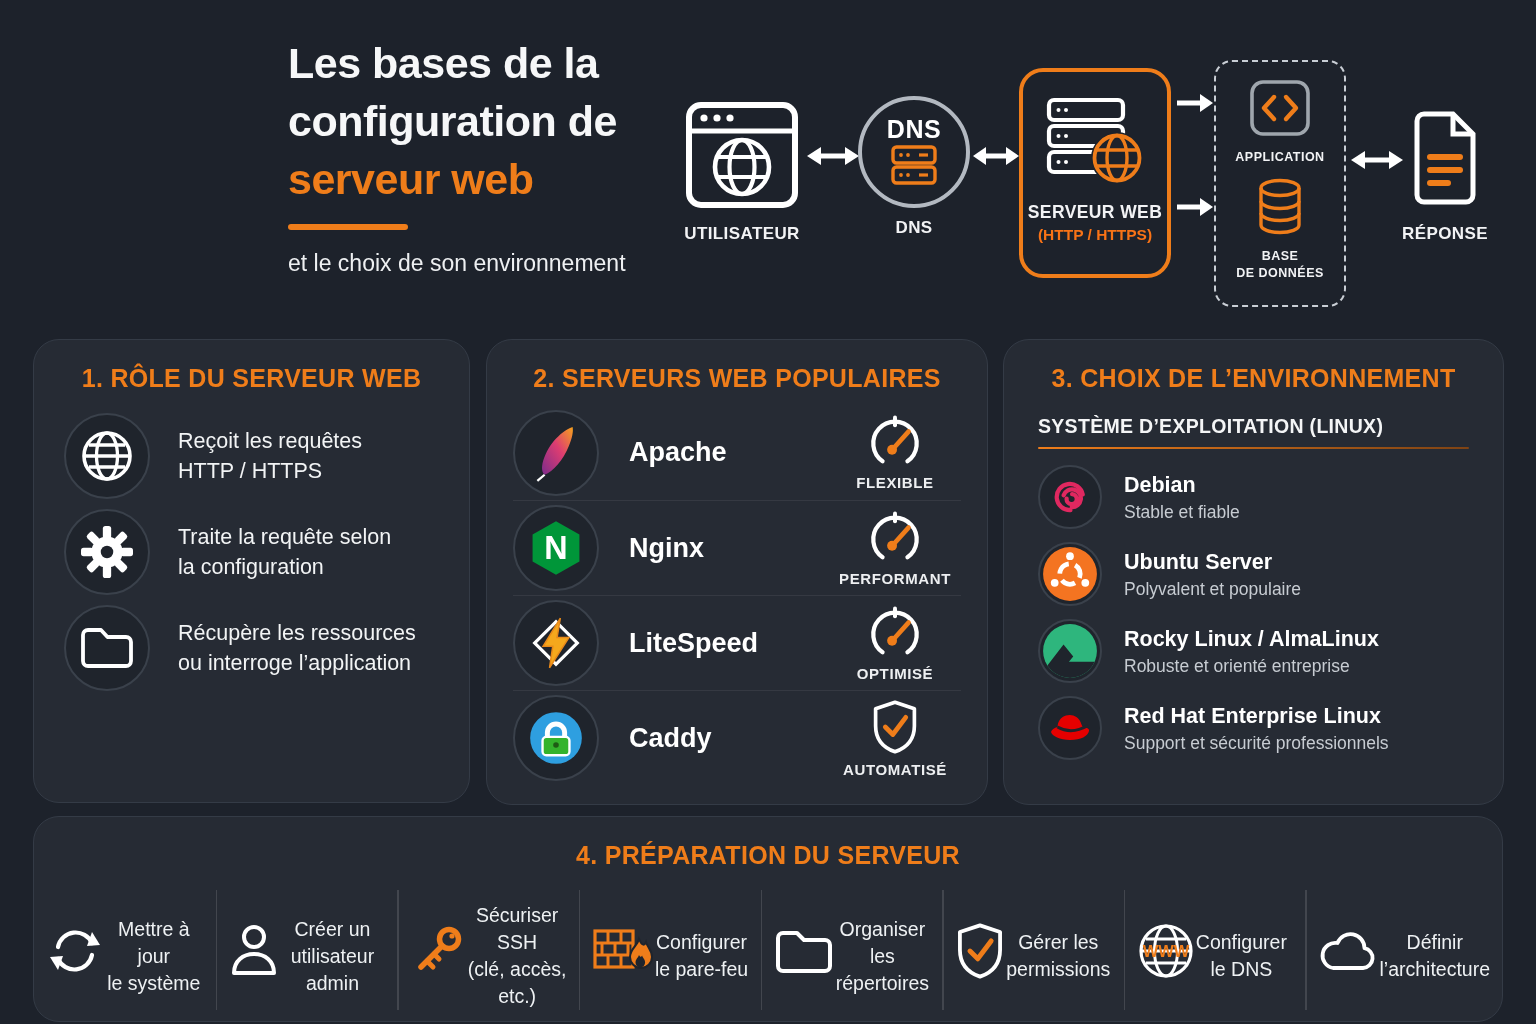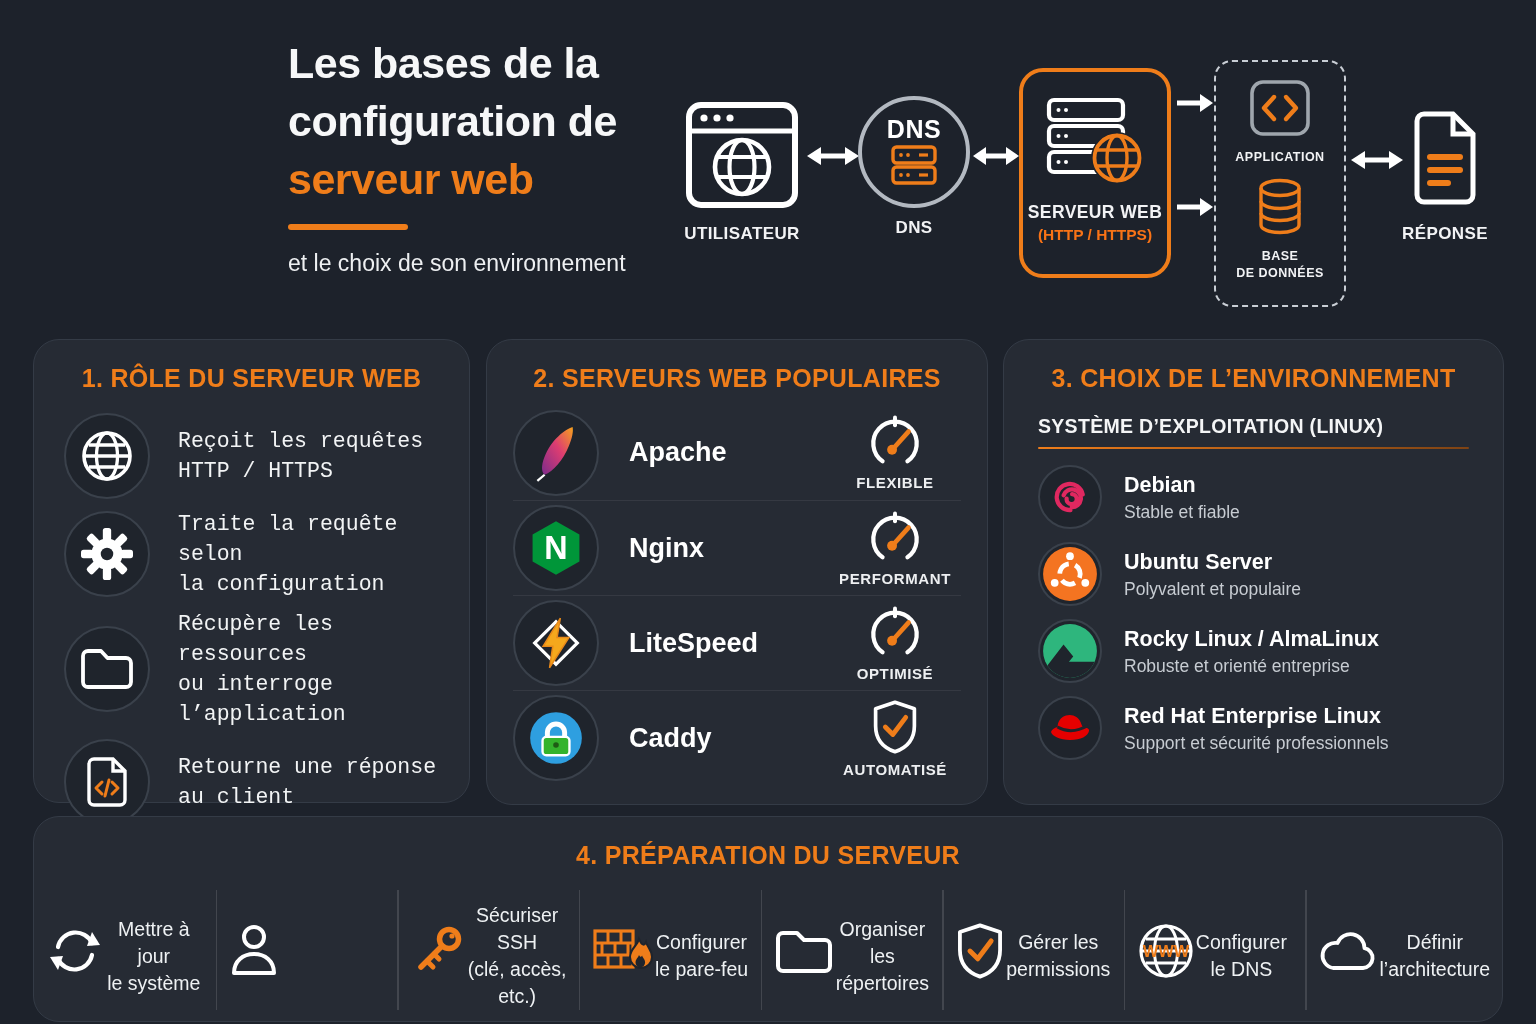--- a/index.html
+++ b/index.html
@@ -37,21 +37,21 @@
 
   
   .card { position:absolute; background:#262b34; border:1.5px solid #343b46; border-radius:26px;margin-top:29px; }
   .card-title { text-align:center; color:#ef7d1a; font-weight:bold; font-size:25px; letter-spacing:0.3px; margin-top:24px; }
   .card-role { left:33px; top:310px; width:437px; height:464px; }
   .card-servers { left:486px; top:310px; width:502px; height:466px; }
   .card-env { left:1003px; top:310px; width:501px; height:466px; }
   .card-prep { left:33px; top:787px; width:1470px; height:206px; }
 
   
-  .role-list { margin:20px 0 0 30px;font-family:Liberation Mono, monospace; }
+  .role-list { margin:20px 0 0 30px; }
   .role-row { display:flex; align-items:center; gap:28px; margin-bottom:10px; }
   .icon-circle { width:86px; height:86px; border-radius:50%; background:#1f242c;
     border:2.5px solid #3a414b; display:flex; align-items:center; justify-content:center; flex-shrink:0; }
   .role-text { font-size:21.5px; color:#f2f4f5; line-height:30px; }
 
   
   .server-rows { margin:12px 26px 0; }
   .server-row { display:flex; align-items:center; height:95px; }
   .server-row + .server-row { border-top:1px solid rgba(255,255,255,0.07); }
   .server-name { font-size:27px; font-weight:bold; color:#fff; margin-left:30px; flex:1; }
@@ -269,35 +269,20 @@
           <svg width="56" height="46" viewBox="0 0 56 46">
             <path d="M4 10 a5 5 0 0 1 5 -5 h13 l6.5 7 h18.5 a5 5 0 0 1 5 5 v19 a5 5 0 0 1 -5 5 H9 a5 5 0 0 1 -5 -5 Z" fill="none" stroke="#fff" stroke-width="3.8" stroke-linejoin="round"></path>
           </svg>
         </div>
         <div class="role-text">
           <span>Récupère les ressources</span><br>
           <span>ou interroge l’application</span>
         </div>
       </div>
 
-      <div class="role-row">
-        <div class="icon-circle">
-          <svg width="46" height="54" viewBox="0 0 46 54">
-            <path d="M5 9 a5 5 0 0 1 5 -5 h19 l12 12 v29 a5 5 0 0 1 -5 5 H10 a5 5 0 0 1 -5 -5 Z" fill="none" stroke="#fff" stroke-width="3.4"></path>
-            <polyline points="29,4 29,16 41,16" fill="none" stroke="#fff" stroke-width="3.4"></polyline>
-            <polyline points="18,27 12,33 18,39" fill="none" stroke="#ef7d1a" stroke-width="3" stroke-linecap="round" stroke-linejoin="round"></polyline>
-            <line x1="21" y1="41" x2="25" y2="25" stroke="#ef7d1a" stroke-width="3" stroke-linecap="round"></line>
-            <polyline points="28,27 34,33 28,39" fill="none" stroke="#ef7d1a" stroke-width="3" stroke-linecap="round" stroke-linejoin="round"></polyline>
-          </svg>
-        </div>
-        <div class="role-text">
-          <span>Retourne une réponse</span><br>
-          <span>au client</span>
-        </div>
-      </div>
 
     </div>
   </div>
 
   <div class="card card-servers">
     <div class="card-title">2. SERVEURS WEB POPULAIRES</div>
     <div class="server-rows">
 
       <div class="server-row">
         <div class="icon-circle">
@@ -481,20 +466,24 @@
           <span>le système</span>
         </div>
       </div>
 
       <div class="prep-item">
         <div class="prep-icon">
           <svg width="52" height="56" viewBox="0 0 52 56">
             <circle cx="26" cy="14" r="10" fill="none" stroke="#fff" stroke-width="4"></circle>
             <path d="M6 50 c0 -12 9 -19 20 -19 c11 0 20 7 20 19 z" fill="none" stroke="#fff" stroke-width="4" stroke-linejoin="round"></path>
           </svg>
+        </div>
+        <div class="prep-label">
+          <span>Créer un</span><br>
+          <span>utilisateur admin</span>
         </div>
       </div>
 
       <div class="prep-item">
         <div class="prep-icon">
           <svg width="58" height="58" viewBox="0 0 58 58">
             <circle cx="40" cy="17" r="9.5" fill="none" stroke="#ef7d1a" stroke-width="5.5"></circle>
             <circle cx="43" cy="14" r="2.6" fill="#ef7d1a"></circle>
             <line x1="33" y1="24" x2="12" y2="45" stroke="#ef7d1a" stroke-width="5.5" stroke-linecap="round"></line>
             <line x1="18" y1="39" x2="24" y2="45" stroke="#ef7d1a" stroke-width="5" stroke-linecap="round"></line>

